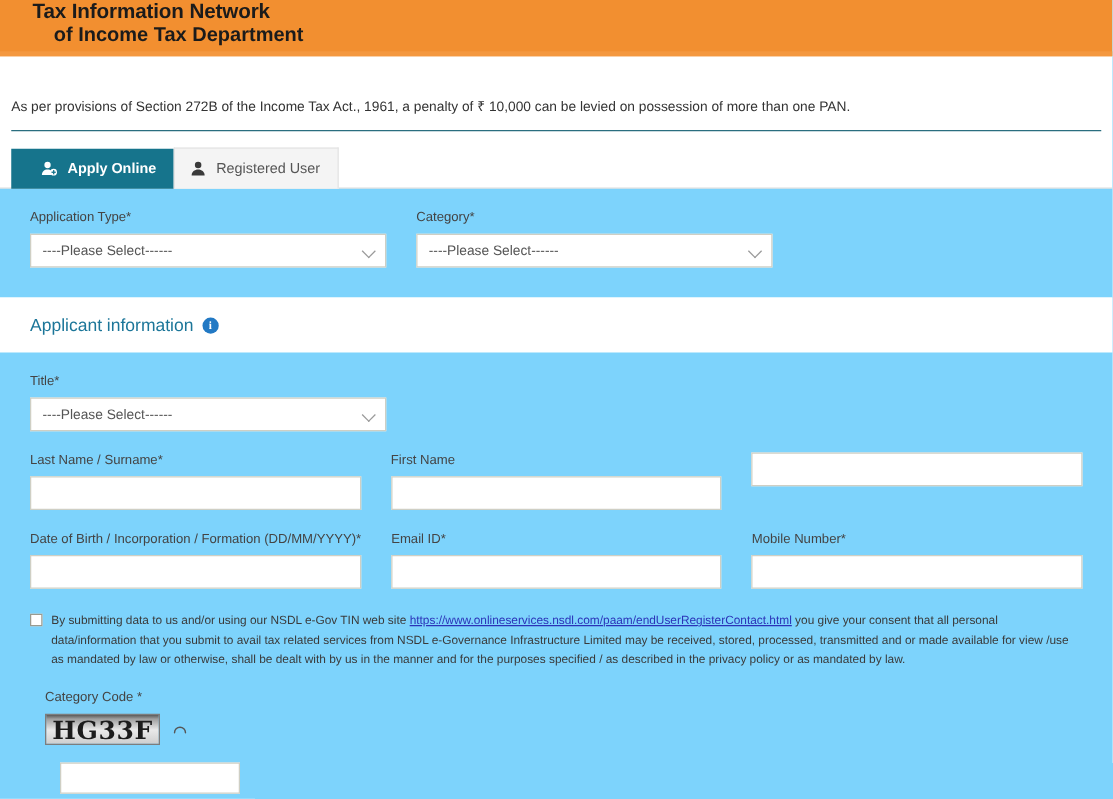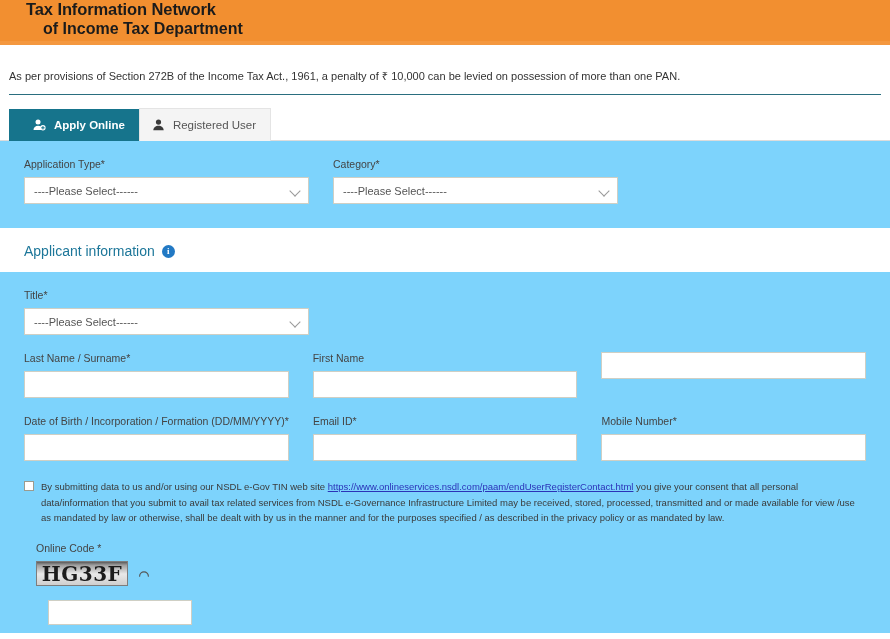--- a/index.html
+++ b/index.html
@@ -46,21 +46,21 @@
     font-size: 16px;
     font-weight: bold;
     color: #1b1b1b;
     margin-top: 3px;
     margin-left: 34px;
     white-space: nowrap;
   }
 
   
   .notice-wrap {
-    padding: 24px 10px 0 9px;
+    padding: 34px 10px 0 9px;
   }
   .notice-text {
     font-size: 11px;
     color: #333333;
     line-height: 1.3;
   }
   .notice-rule {
     margin: 11px 9px 0 9px;
     border-bottom: 1px solid #2a6e7f;
   }
@@ -387,21 +387,21 @@
   </div>
 
   <div class="consent-row">
     <input class="cbox" type="checkbox" style="">
     <div class="consent-text">
       <span>By submitting data to us and/or using our NSDL e-Gov TIN web site </span><a class="consent-link" href="#">https://www.onlineservices.nsdl.com/paam/endUserRegisterContact.html</a><span> you give your consent that all personal data/information that you submit to avail tax related services from NSDL e-Governance Infrastructure Limited may be received, stored, processed, transmitted and or made available for view /use as mandated by law or otherwise, shall be dealt with by us in the manner and for the purposes specified / as described in the privacy policy or as mandated by law.</span>
     </div>
   </div>
 
   <div class="captcha-block">
-    <div class="captcha-label">Online Code *</div>
+    <div class="captcha-label">Category Code *</div>
     <div class="captcha-line">
       <div class="captcha-img">
         <span class="captcha-text">HG33F</span>
       </div>
       <span class="refresh-icon">
         <svg viewBox="0 0 16 16" width="14" height="14" aria-hidden="true">
           <path d="M3 10.5 A5 5 0 1 1 13 10.5" stroke="#555555" stroke-width="1.3" fill="none" stroke-linecap="round"></path>
         </svg>
       </span>
     </div>

